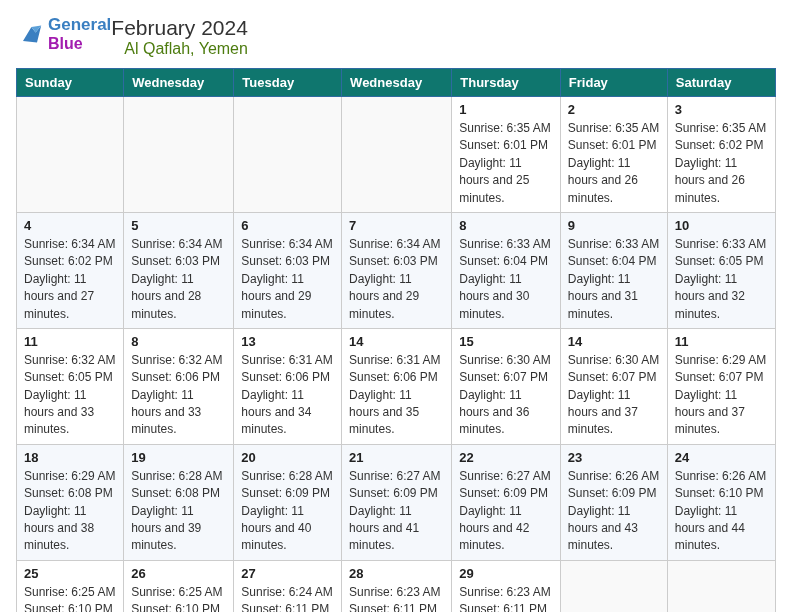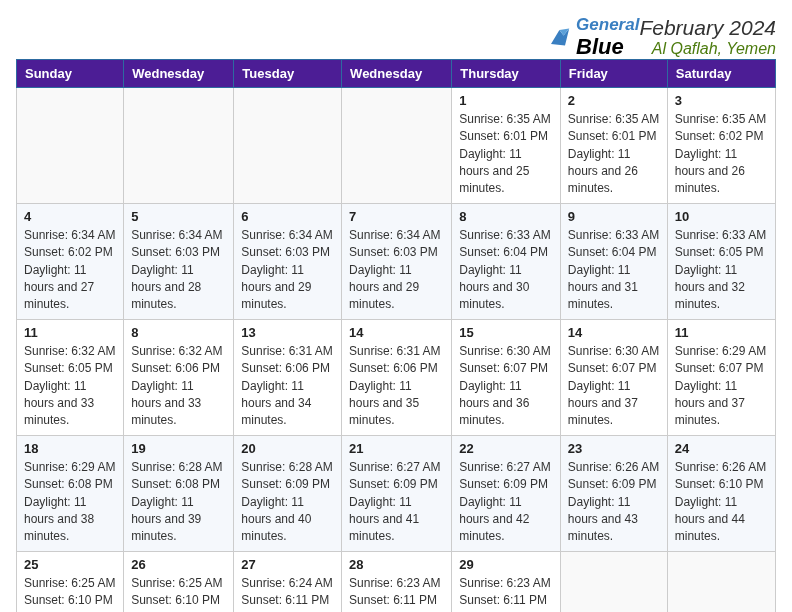--- a/index.html
+++ b/index.html
@@ -5,24 +5,23 @@
     * { box-sizing: border-box; margin: 0; padding: 0; }
     body {
       font-family: Arial, sans-serif;
       background: #fff;
       width: 792px;
       min-height: 612px;
       padding: 16px;
     }
     .header {
       display: flex;
-      justify-content: flex-end;
+      justify-content: flex-start;
       align-items: flex-start;
-      margin-bottom: 0;
-      font-style: italic;
+      margin-bottom: 10px;
     }
     .logo {
       display: flex;
       align-items: center;
       gap: 4px;
     }
     .logo-bird {
       width: 28px;
       height: 28px;
     }
@@ -37,21 +36,21 @@
     .location {
       font-size: 16px;
       color: #4d7c0f;
     }
     .calendar {
       width: 100%;
       border-collapse: collapse;
       border: 1px solid #ccc;
     }
     .calendar th {
-      background-color: #4c1d95;
+      background-color: #0f766e;
       color: #fff;
       font-size: 13px;
       font-weight: bold;
       padding: 6px 8px;
       text-align: left;
       border: 1px solid #2d6aa0;
     }
     .calendar td {
       border: 1px solid #ccc;
       vertical-align: top;
@@ -88,21 +87,21 @@
 <body>
 
 <div class="header">
   <div class="logo">
     <svg class="logo-bird" viewBox="0 0 40 40" xmlns="http://www.w3.org/2000/svg">
       <polygon points="10,30 22,10 28,18 36,8 30,32" fill="#3a7fc1"></polygon>
       <polygon points="22,10 28,18 36,8" fill="#5ba0d8"></polygon>
     </svg>
     <div>
       <div style="font-size:17px;font-weight:bold;color:#3a7fc1;line-height:1.1">General</div>
-      <div style="font-size:22px;font-weight:bold;color:#000000;line-height:1.1">Blue</div>
+      <div style="font-size:16px;font-weight:bold;color:#a21caf;line-height:1.1">Blue</div>
     </div>
   </div>
   <div class="title-block">
     <div class="month-year">February 2024</div>
     <div class="location">Al Qaflah, Yemen</div>
   </div>
 </div>
 
 <table class="calendar">
   <thead>

